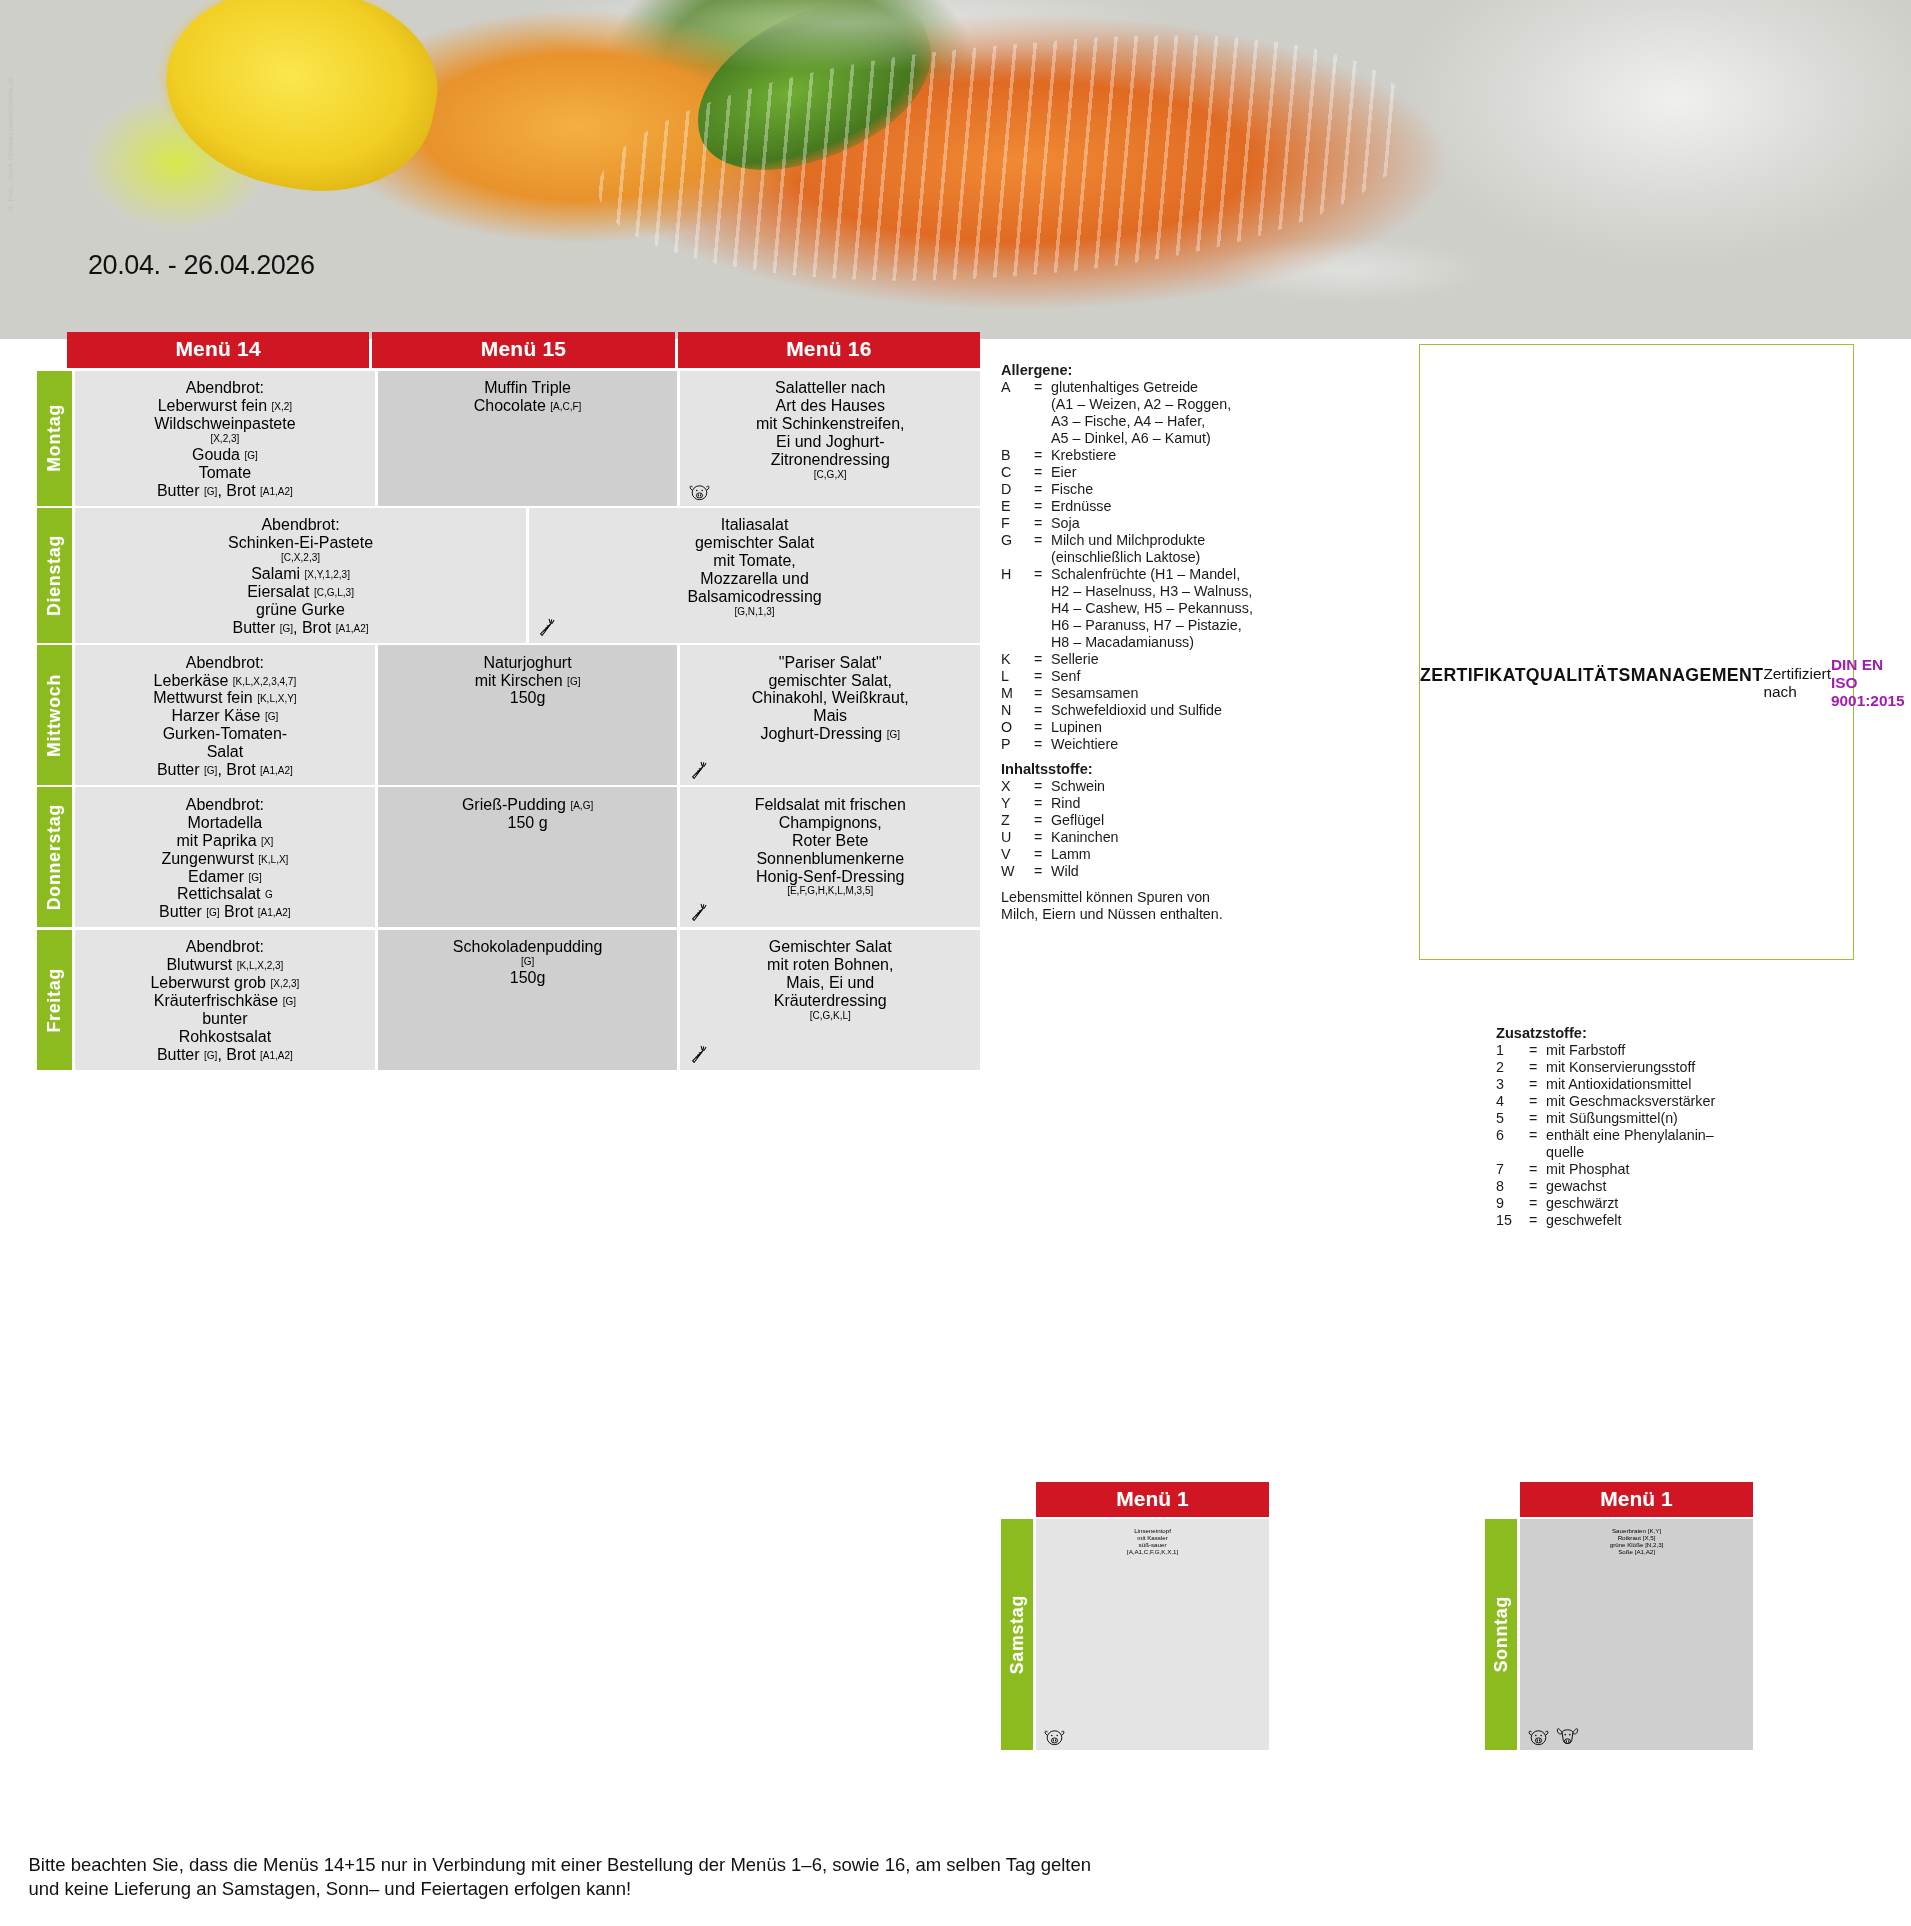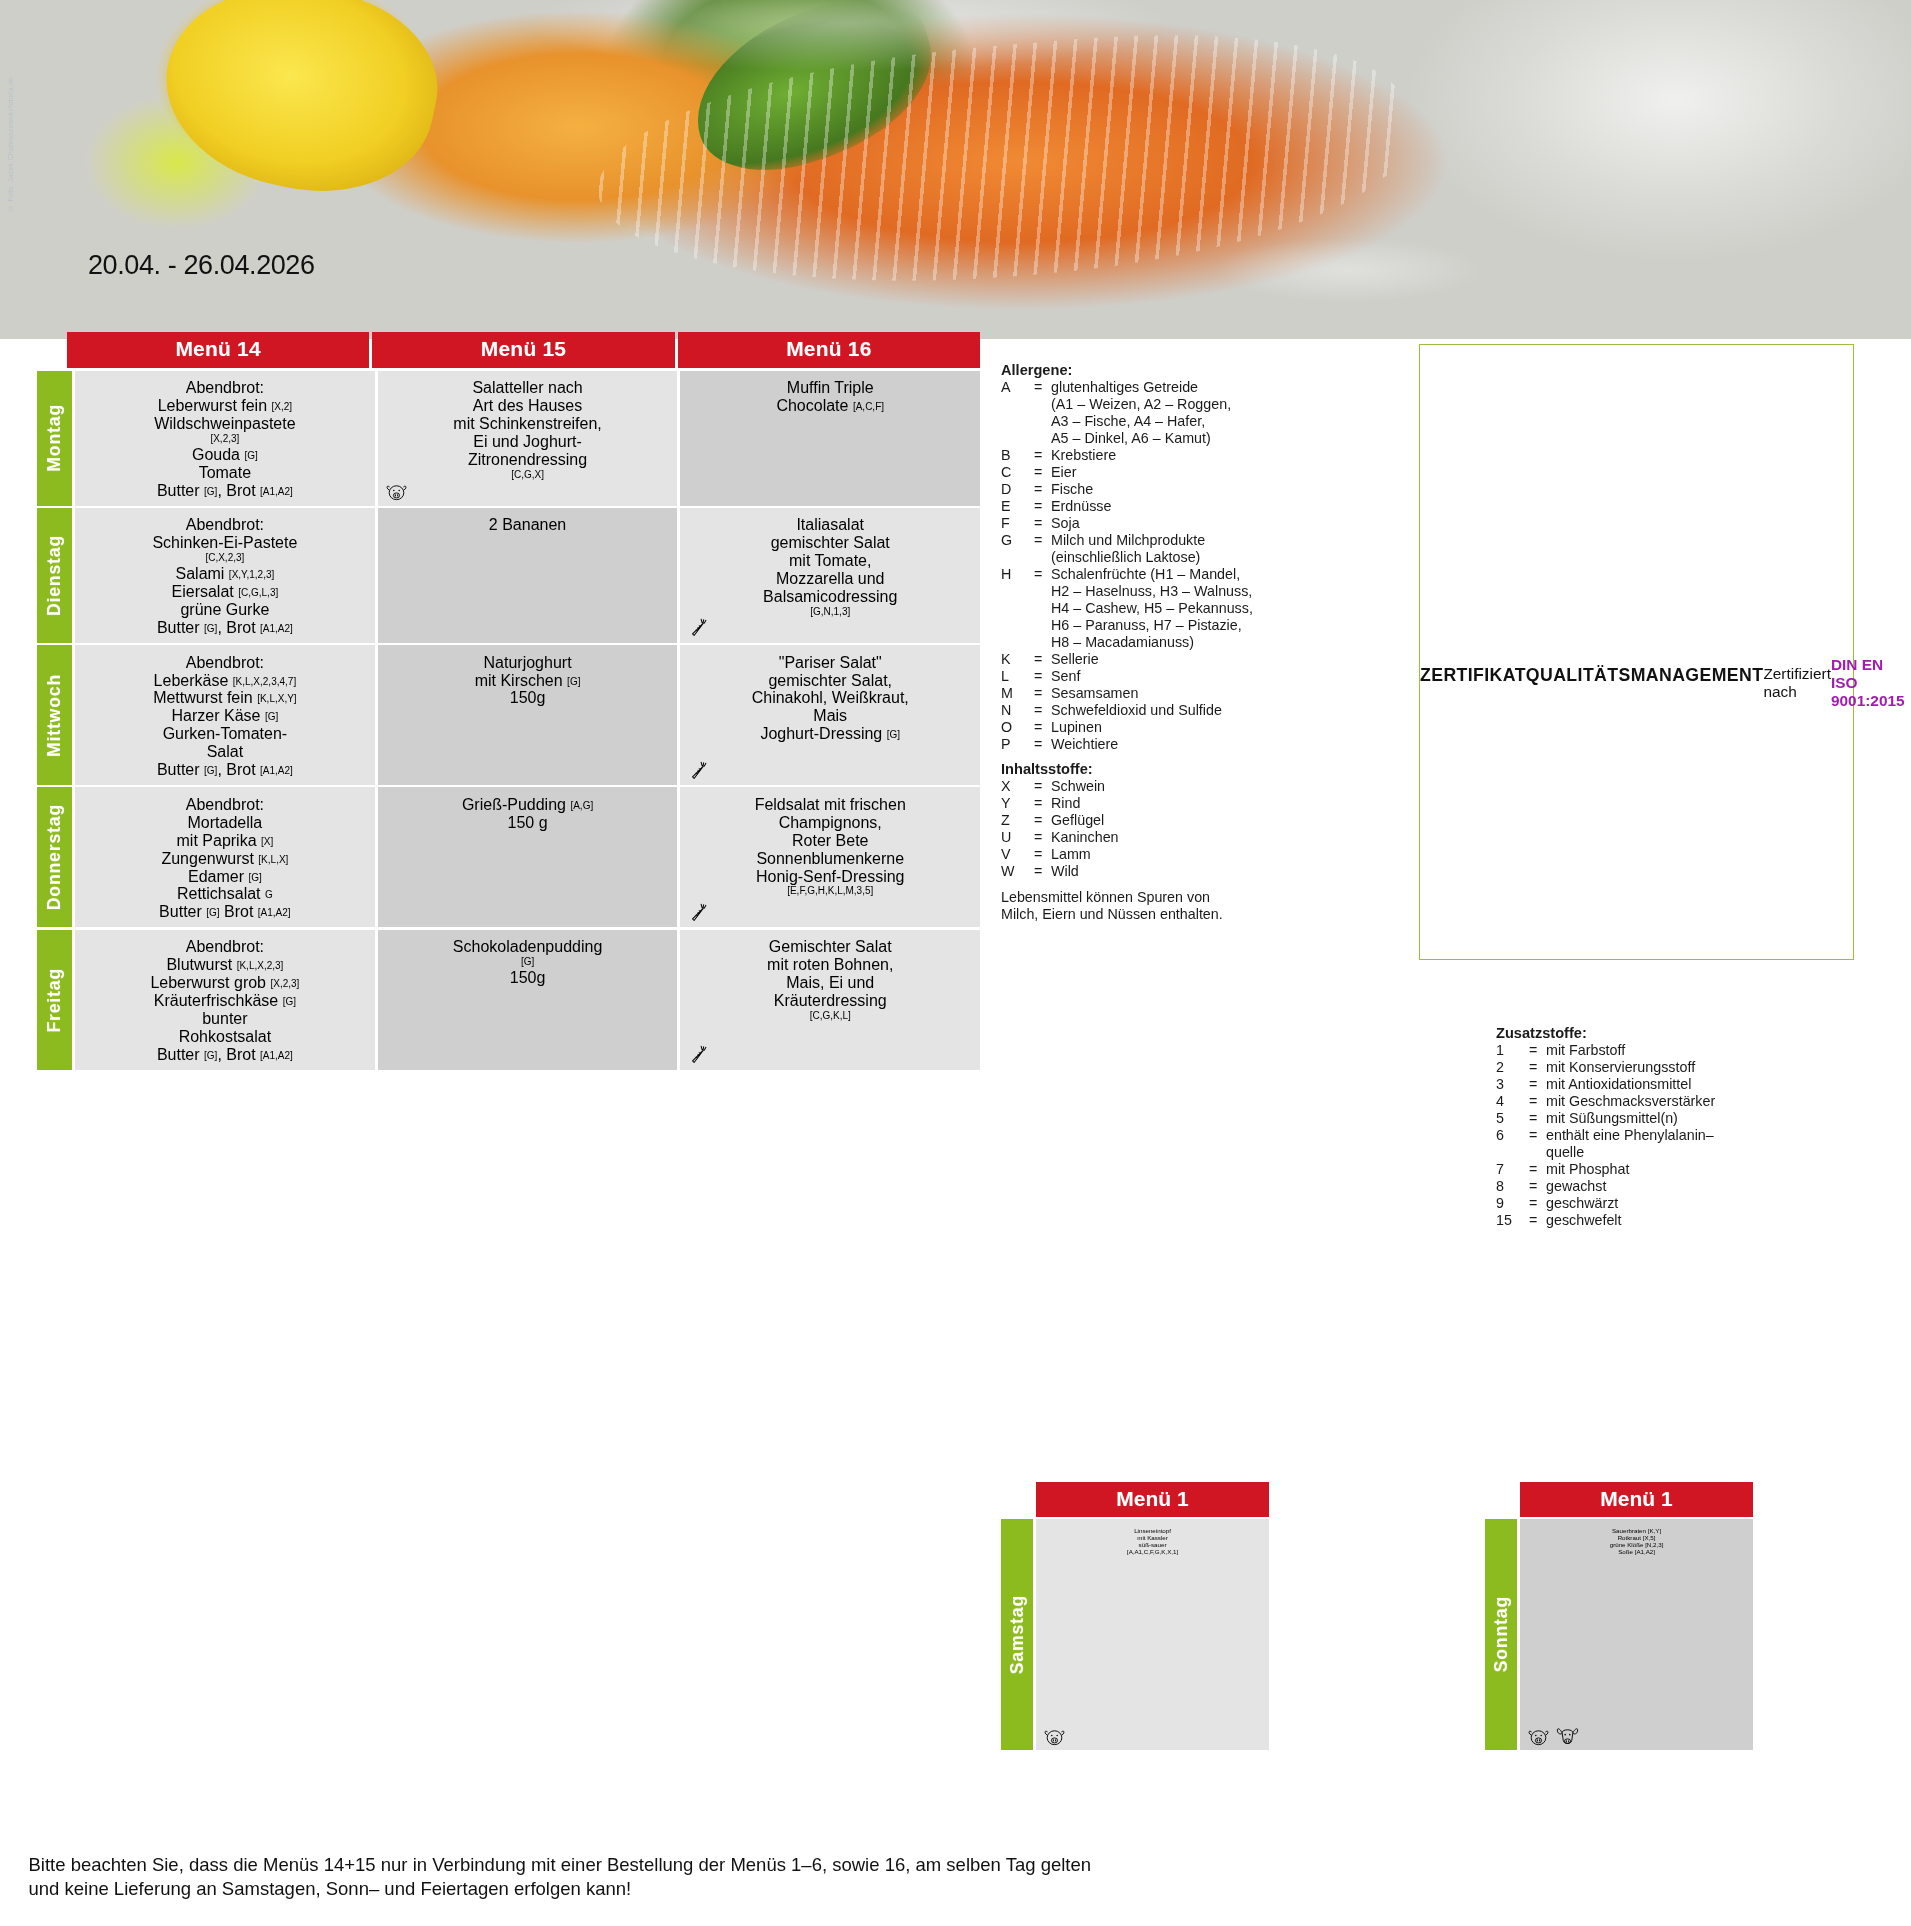--- a/index.html
+++ b/index.html
@@ -168,62 +168,59 @@
         <div class="day-cells">
           <div class="cell">
             <div class="line"><span>Abendbrot:</span></div>
             <div class="line"><span>Leberwurst fein </span><span class="alg">[X,2]</span></div>
             <div class="line"><span>Wildschweinpastete</span></div>
             <div class="line small"><span class="alg">[X,2,3]</span></div>
             <div class="line"><span>Gouda </span><span class="alg">[G]</span></div>
             <div class="line"><span>Tomate</span></div>
             <div class="line"><span>Butter </span><span class="alg">[G]</span><span>, Brot </span><span class="alg">[A1,A2]</span></div>
           </div>
+          <div class="cell alt">
+            <div class="line"><span>Muffin Triple</span></div>
+            <div class="line"><span>Chocolate </span><span class="alg">[A,C,F]</span></div>
+          </div>
           <div class="cell">
             <div class="line"><span>Salatteller nach</span></div>
             <div class="line"><span>Art des Hauses</span></div>
             <div class="line"><span>mit Schinkenstreifen,</span></div>
             <div class="line"><span>Ei und Joghurt-</span></div>
             <div class="line"><span>Zitronendressing</span></div>
             <div class="line small"><span class="alg">[C,G,X]</span></div>
             <div class="icon-row">
               <svg class="ico" viewBox="0 0 64 56">
                 <ellipse cx="32" cy="33" rx="19" ry="18" fill="none" stroke="#000" stroke-width="2.4"></ellipse>
                 <path d="M14 18 C6 12 5 22 13 26" fill="none" stroke="#000" stroke-width="2.4"></path>
                 <path d="M50 18 C58 12 59 22 51 26" fill="none" stroke="#000" stroke-width="2.4"></path>
                 <circle cx="25" cy="27" r="2" fill="#000"></circle>
                 <circle cx="39" cy="27" r="2" fill="#000"></circle>
                 <ellipse cx="32" cy="40" rx="8" ry="6.5" fill="none" stroke="#000" stroke-width="2.4"></ellipse>
                 <ellipse cx="29" cy="40" rx="1.6" ry="3" fill="#000"></ellipse>
                 <ellipse cx="35" cy="40" rx="1.6" ry="3" fill="#000"></ellipse>
               </svg>
             </div>
           </div>
-          <div class="cell alt">
-            <div class="line"><span>Muffin Triple</span></div>
-            <div class="line"><span>Chocolate </span><span class="alg">[A,C,F]</span></div>
-          </div>
         </div>
       </div>
       <div class="day-row">
         <div class="day-tab">
           <span>Dienstag</span>
         </div>
         <div class="day-cells">
           <div class="cell">
             <div class="line"><span>Abendbrot:</span></div>
             <div class="line"><span>Schinken-Ei-Pastete</span></div>
             <div class="line small"><span class="alg">[C,X,2,3]</span></div>
             <div class="line"><span>Salami </span><span class="alg">[X,Y,1,2,3]</span></div>
             <div class="line"><span>Eiersalat </span><span class="alg">[C,G,L,3]</span></div>
             <div class="line"><span>grüne Gurke</span></div>
             <div class="line"><span>Butter </span><span class="alg">[G]</span><span>, Brot </span><span class="alg">[A1,A2]</span></div>
-          </div>
-          <div class="cell alt">
-            <div class="line"><span>2 Bananen</span></div>
           </div>
           <div class="cell">
             <div class="line"><span>Italiasalat</span></div>
             <div class="line"><span>gemischter Salat</span></div>
             <div class="line"><span>mit Tomate,</span></div>
             <div class="line"><span>Mozzarella und</span></div>
             <div class="line"><span>Balsamicodressing</span></div>
             <div class="line small"><span class="alg">[G,N,1,3]</span></div>
             <div class="icon-row">
               <svg class="ico" viewBox="0 0 64 56">

